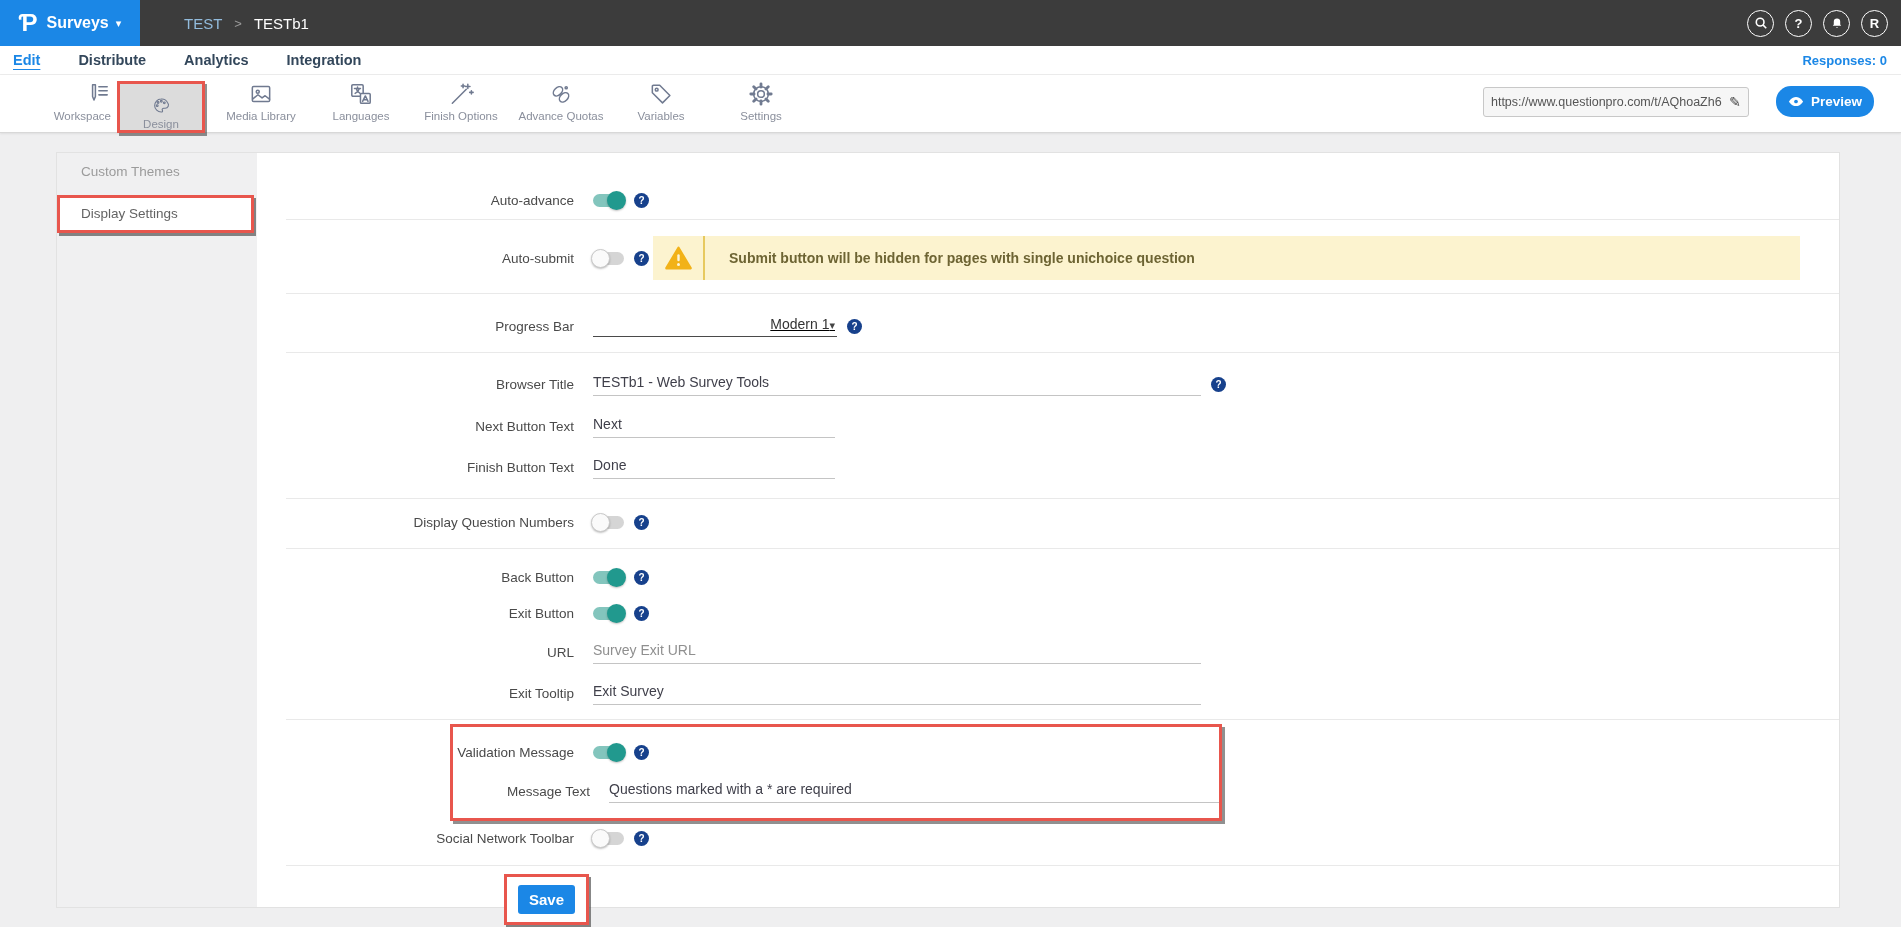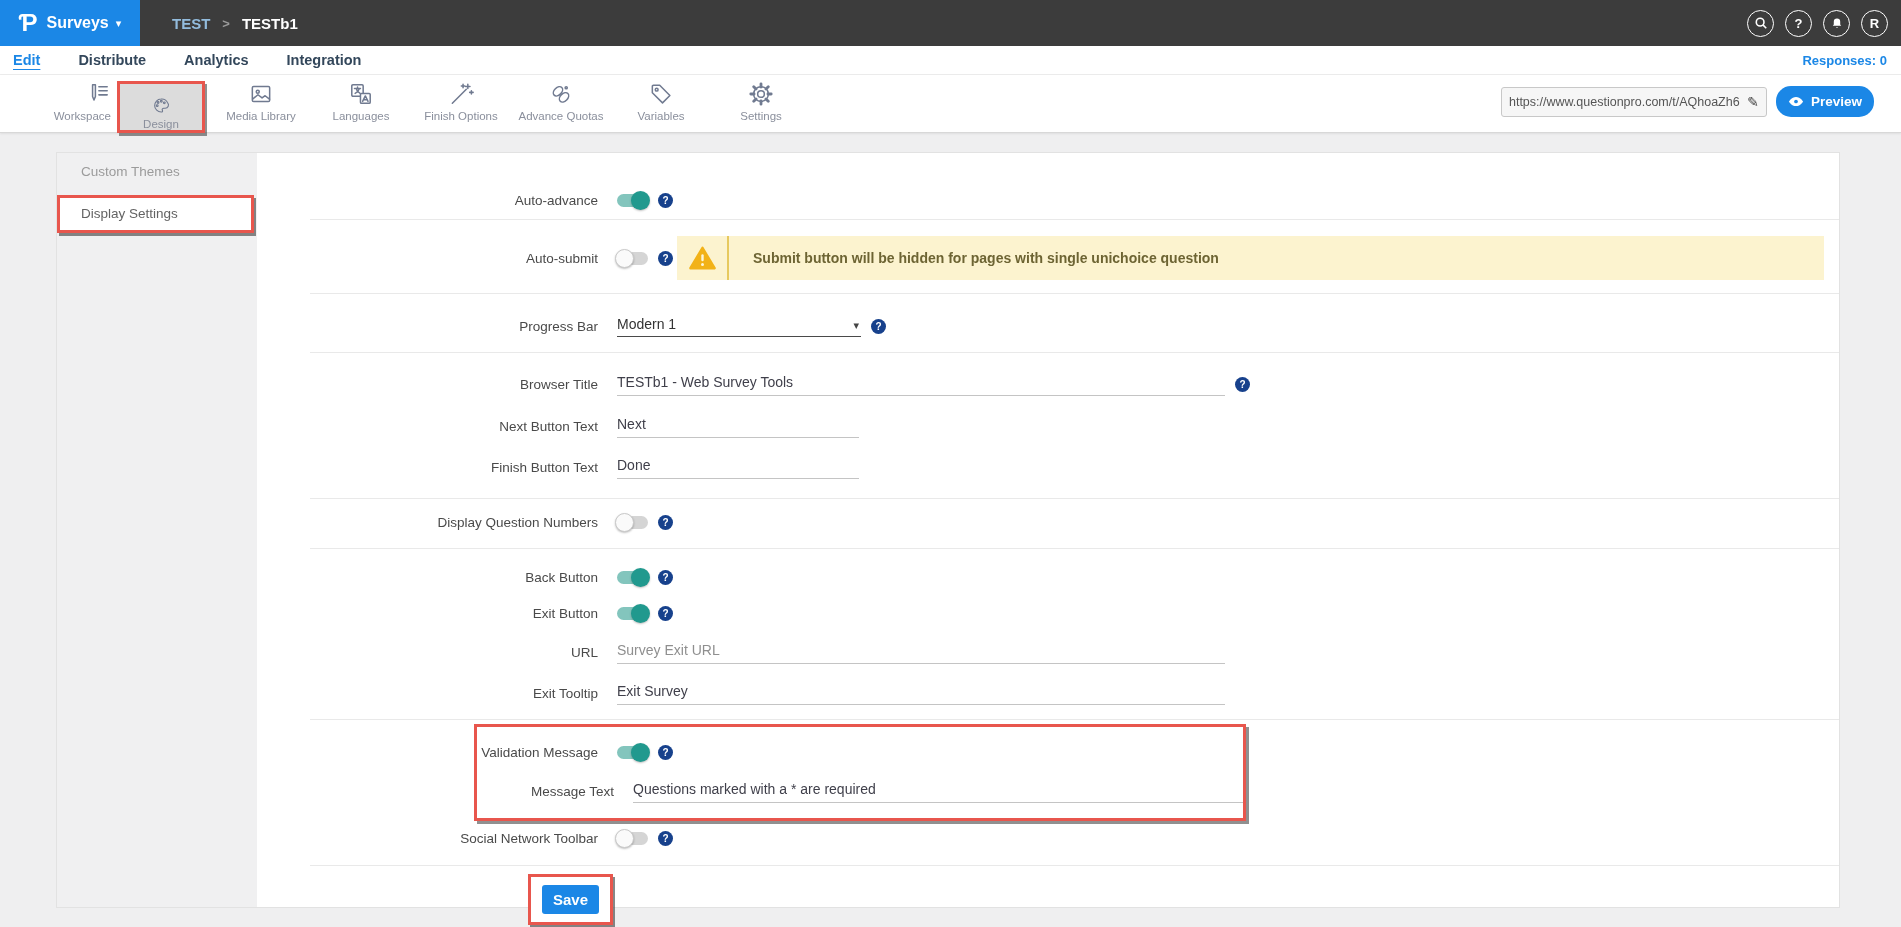--- a/index.html
+++ b/index.html
@@ -5,21 +5,21 @@
   * { box-sizing: border-box; margin: 0; padding: 0; }
   html,body { width:1901px; height:927px; overflow:hidden;
     font-family:"Liberation Sans","DejaVu Sans",sans-serif; background:#efeff0; }
 
   
   .header { height:46px; background:#3c3c3c; display:flex; align-items:center; color:#fff; }
   .logo-area { width:140px; height:46px; background:#1b87e6; display:flex; align-items:center; justify-content:center; gap:9px; cursor:pointer; }
   .logo-glyph { font-size:24px; font-weight:bold; line-height:1; }
   .logo-label { font-size:16px; font-weight:bold; }
   .logo-caret { font-size:11px; margin-left:-2px; }
-  .breadcrumb { margin-left:32px; font-size:15px; font-weight:bold; display:flex; align-items:center; gap:12px; }
+  .breadcrumb { margin-left:44px; font-size:15px; font-weight:normal; display:flex; align-items:center; gap:12px; }
   .crumb-parent { color:#93bcdd; cursor:pointer; }
   .crumb-sep { color:#9a9a9a; font-size:13px; }
   .crumb-current { color:#ffffff; }
   .header-icons { margin-left:auto; margin-right:13px; display:flex; gap:11px; }
   .hicon { width:27px; height:27px; border:1.7px solid #fff; border-radius:50%; display:flex; align-items:center; justify-content:center; color:#fff; font-weight:bold; font-size:13px; cursor:pointer; }
   .hicon svg { display:block; }
 
   
   .nav-row { height:29px; background:#fff; display:flex; align-items:center; padding-left:13px; border-bottom:1px solid #ececec; }
   .tab { font-size:14.5px; font-weight:600; color:#33475b; margin-right:38px; cursor:pointer;text-align:right; }
@@ -30,53 +30,53 @@
   .toolbar { height:58px; background:#fff; border-bottom:1px solid #d8d8d8; box-shadow:0 1px 2px rgba(0,0,0,.07); display:flex; align-items:flex-start; padding-top:6px; position:relative; }
   .titem { width:100px; height:48px; display:flex; flex-direction:column; align-items:center; justify-content:flex-start; gap:3px; cursor:pointer; }
   .titem:first-child { margin-left:11px;align-items:flex-end; }
   .titem svg { stroke:#707a90; fill:none; stroke-width:1.4; stroke-linecap:round; stroke-linejoin:round; }
   .titem-label { font-size:11.5px; color:#8a8f9c; white-space:nowrap; }
   .titem.highlighted { width:88px; margin:0 6px; background:#dcdcdc; border:3px solid #e8564d; box-shadow:2px 3px 0 rgba(70,70,70,.6); height:52px; padding-top:12px; }
   .toolbar-right { margin-left:auto; margin-right:27px; margin-top:5px; display:flex; align-items:center; gap:9px; }
   .url-box { width:266px; height:30px; border:1px solid #c8c8c8; background:#f6f6f6; border-radius:3px; display:flex; align-items:center; padding:0 7px; }
   .url-box input { flex:1; border:none; background:transparent; outline:none; font-size:12.5px; color:#555; font-family:inherit; overflow:hidden; }
   .url-pencil { font-size:14px; color:#444; margin-left:4px; cursor:pointer; }
-  .preview-btn { height:31px; padding:0 12px; background:#1b87e6; border:none; border-radius:15px; color:#fff; font-size:13.5px; font-weight:600; display:flex; align-items:center; gap:7px; cursor:pointer; font-family:inherit; }
+  .preview-btn { height:31px; padding:0 12px; background:#1b87e6; border:none; border-radius:15px; color:#fff; font-size:13.5px; font-weight:600; display:flex; align-items:center; gap:7px; cursor:pointer; font-family:inherit;margin-left:18px; }
 
   
   .page { padding:19px 0 0 56px; height:794px; }
   .card { width:1784px; height:756px; background:#fff; border:1px solid #e2e2e2; display:flex; }
 
   
   .sidebar { width:200px; background:#f0f0f1; flex-shrink:0; }
   .sitem { height:38px; line-height:38px; padding-left:24px; font-size:13.5px; color:#9b9b9b; cursor:pointer; }
   .sitem.selected { background:#fff; color:#636363; border:3px solid #e8564d; box-shadow:2px 3px 0 rgba(70,70,70,.65); margin-top:4px; width:197px; line-height:32px; padding-left:21px; }
 
   
-  .form { flex:1; position:relative;margin-left:24px; }
+  .form { flex:1; position:relative; }
   .frow { display:flex; align-items:center; min-height:30px; }
   .flabel { width:317px; text-align:right; font-size:13.5px; color:#4a4a4a; flex-shrink:0; }
   .fctrl { margin-left:19px; display:flex; align-items:center; gap:10px; }
   .divider { border:none; border-top:1px solid #e9e9e9; margin-left:29px; }
 
   .help { width:15px; height:15px; border-radius:50%; background:#17418c; color:#fff; font-size:10px; font-weight:bold; display:inline-flex; align-items:center; justify-content:center; flex-shrink:0; cursor:pointer; }
 
   .toggle { width:31px; height:13px; border-radius:7px; position:relative; cursor:pointer; flex-shrink:0; }
   .toggle .knob { width:19px; height:19px; border-radius:50%; position:absolute; top:-3px; box-shadow:0 1px 2px rgba(0,0,0,.25); }
   .toggle.on { background:#83c5bd; }
   .toggle.on .knob { background:#21998e; right:-2px; }
   .toggle.off { background:#d5d5d5; }
   .toggle.off .knob { background:#fafafa; border:1px solid #c9c9c9; left:-2px; }
 
   .tinput { border:none; border-bottom:1px solid #c4c4c4; font-size:14px; color:#3f3f4a; padding:2px 0 5px; background:transparent; outline:none; font-family:inherit; }
   .tinput::placeholder { color:#8f8f8f; opacity:1; }
   .w-long { width:608px; }
   .w-short { width:242px; }
 
-  .select { width:244px; border-bottom:1.5px solid #4a4a4a; display:flex; justify-content:space-between; align-items:flex-end; padding-bottom:4px; cursor:pointer; }
+  .select { width:244px; border-bottom:1.5px solid #4a4a4a; display:flex; justify-content:flex-end; align-items:flex-end; padding-bottom:4px; cursor:pointer;text-decoration:underline; }
   .select-value { font-size:14px; color:#333; }
   .select-caret { font-size:11px; color:#444; margin-right:2px; }
 
   .warn-banner { margin-left:4px; width:1147px; height:44px; background:#fcf3cf; display:flex; align-items:center; }
   .warn-icon-cell { width:52px; height:100%; display:flex; align-items:center; justify-content:center; border-right:2px solid #e7c95f; flex-shrink:0; }
   .warn-text { padding-left:24px; font-size:14px; font-weight:600; color:#6d6433; }
 
   .red-group { margin-left:193px; margin-top:4px; width:772px; border:3px solid #e8564d; box-shadow:3px 3px 0 rgba(70,70,70,.6); padding:10px 0 12px; }
   .red-group .flabel { width:121px; }
 

